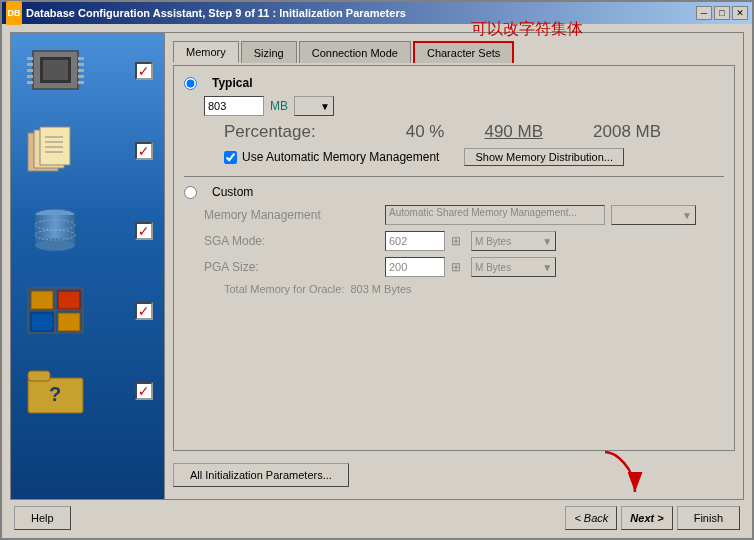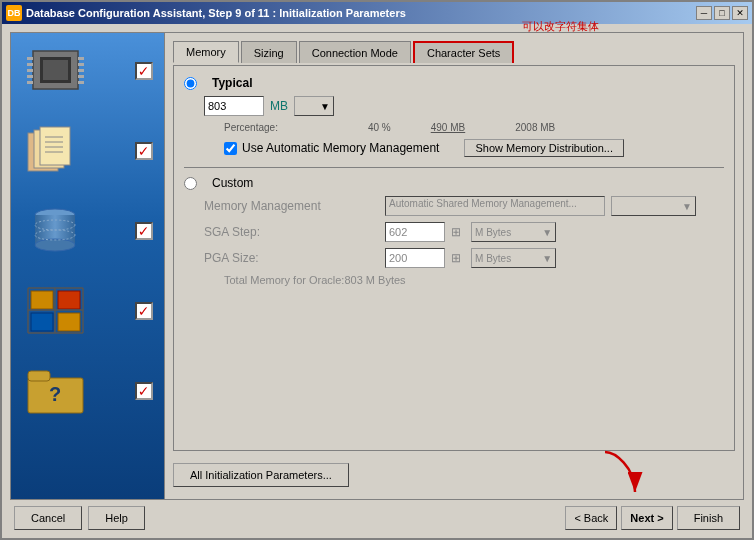--- a/index.html
+++ b/index.html
@@ -33,21 +33,21 @@
     }
 
     .titlebar-left {
       display: flex;
       align-items: center;
       gap: 4px;
     }
 
     .titlebar-icon {
       width: 16px;
-      height: 16px;
+      height: 24px;
       background: #ffa500;
       border-radius: 2px;
       display: flex;
       align-items: center;
       justify-content: center;
       font-size: 9px;
       color: white;
       font-weight: bold;
     }
 
@@ -134,24 +134,24 @@
     }
 
     .tab.active {
       background: #d4d0c8;
       border-bottom: 1px solid #d4d0c8;
       z-index: 1;
     }
 
     .tab-annotation {
       color: #cc0000;
-      font-size: 11px;
+      font-size: 16px;
       position: absolute;
       top: -22px;
-      right: 136px;
+      right: 152px;
       white-space: nowrap;
     }
 
     
     .tab-content {
       border: 1px solid #808080;
       padding: 10px;
       background: #d4d0c8;
       flex: 1;
     }
@@ -219,21 +219,21 @@
       justify-content: space-between;
       padding: 0 3px;
     }
 
     .percent-info {
       display: flex;
       align-items: flex-end;
       gap: 30px;
       margin-bottom: 6px;
       padding-left: 20px;
-      font-size: 10px;
+      font-size: 17px;
       color: #555;
     }
 
     .checkbox-row {
       display: flex;
       align-items: center;
       gap: 5px;
       margin-bottom: 10px;
       padding-left: 20px;
     }
@@ -259,21 +259,21 @@
     }
 
     .section-disabled .form-label,
     .section-disabled .form-input {
       color: #888;
     }
 
     .total-memory-row {
       display: flex;
       align-items: center;
-      gap: 0;
+      gap: 6px;
       padding-left: 20px;
       margin-top: 4px;
       font-size: 11px;
       color: #888;
     }
 
     .large-input {
       width: 220px;
       height: 20px;
       border: 1px inset #999;
@@ -326,20 +326,21 @@
       height: 24px;
       display: flex;
       align-items: center;
     }
 
     .btn.nav-btn {
       padding: 2px 8px;
       display: flex;
       align-items: center;
       gap: 2px;
+      font-style: italic;
     }
 
     .init-params-container {
       display: flex;
       justify-content: flex-start;
       padding: 4px 0;
     }
 
     
     .sidebar-svg-item {
@@ -556,21 +557,21 @@
                 <div class="large-input">
                   <span style="font-size:10px;overflow:hidden;display:block;">Automatic Shared Memory Management...</span>
                 </div>
                 <div class="large-dropdown">
                   <span></span>
                   <span>▼</span>
                 </div>
               </div>
 
               <div class="form-row">
-                <span class="form-label" style="color:#888;">SGA Step:</span>
+                <span class="form-label" style="color:#888;">SGA Mode:</span>
                 <input type="text" class="form-input disabled" value="602" disabled="" style="">
                 <span style="color:#888;">⊞</span>
                 <div class="large-dropdown" style="color:#888;margin-left:4px;">
                   <span>M Bytes</span>
                   <span>▼</span>
                 </div>
               </div>
 
               <div class="form-row">
                 <span class="form-label" style="color:#888;">PGA Size:</span>
@@ -593,21 +594,20 @@
 
         <div class="init-params-container" style="margin-top:8px;">
           <button class="btn">All Initialization Parameters...</button>
         </div>
 
       </div>
     </div>
 
     <div class="bottom-bar">
       <div class="bottom-left">
-        <button class="btn">Cancel</button>
         <button class="btn">Help</button>
       </div>
       <div class="bottom-right">
 
         <svg width="60" height="55" style="position:absolute;bottom:28px;right:95px;">
           <defs>
             <marker id="arrowhead" markerWidth="8" markerHeight="6" refX="8" refY="3" orient="auto">
               <polygon points="0 0, 8 3, 0 6" fill="#cc0000"></polygon>
             </marker>
           </defs>

